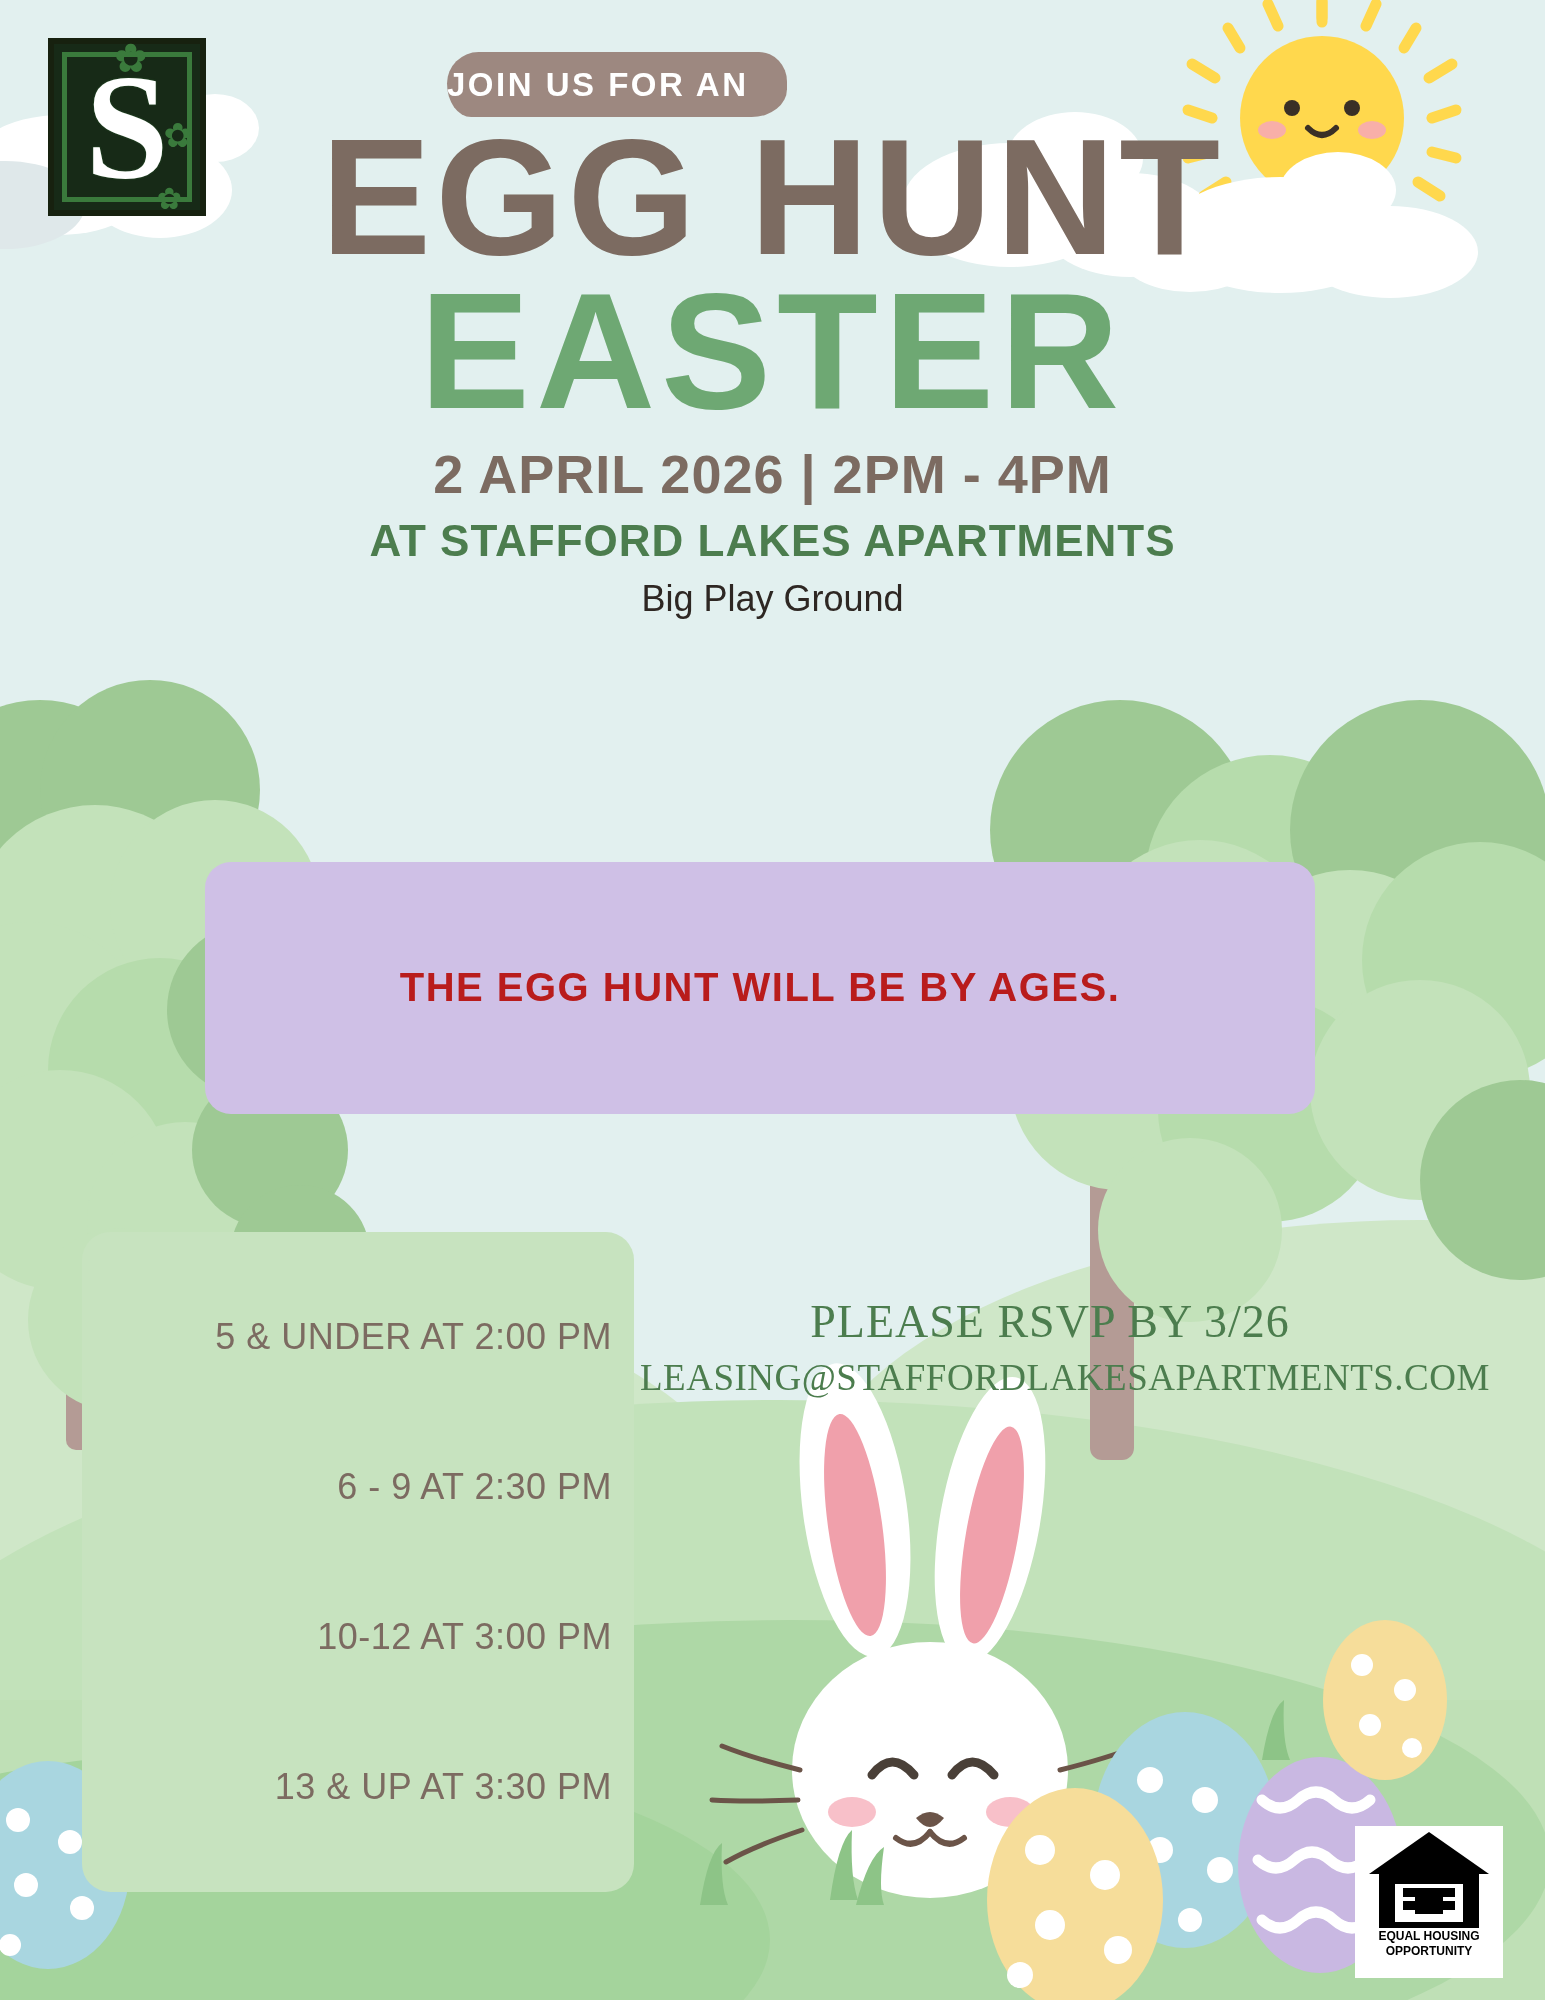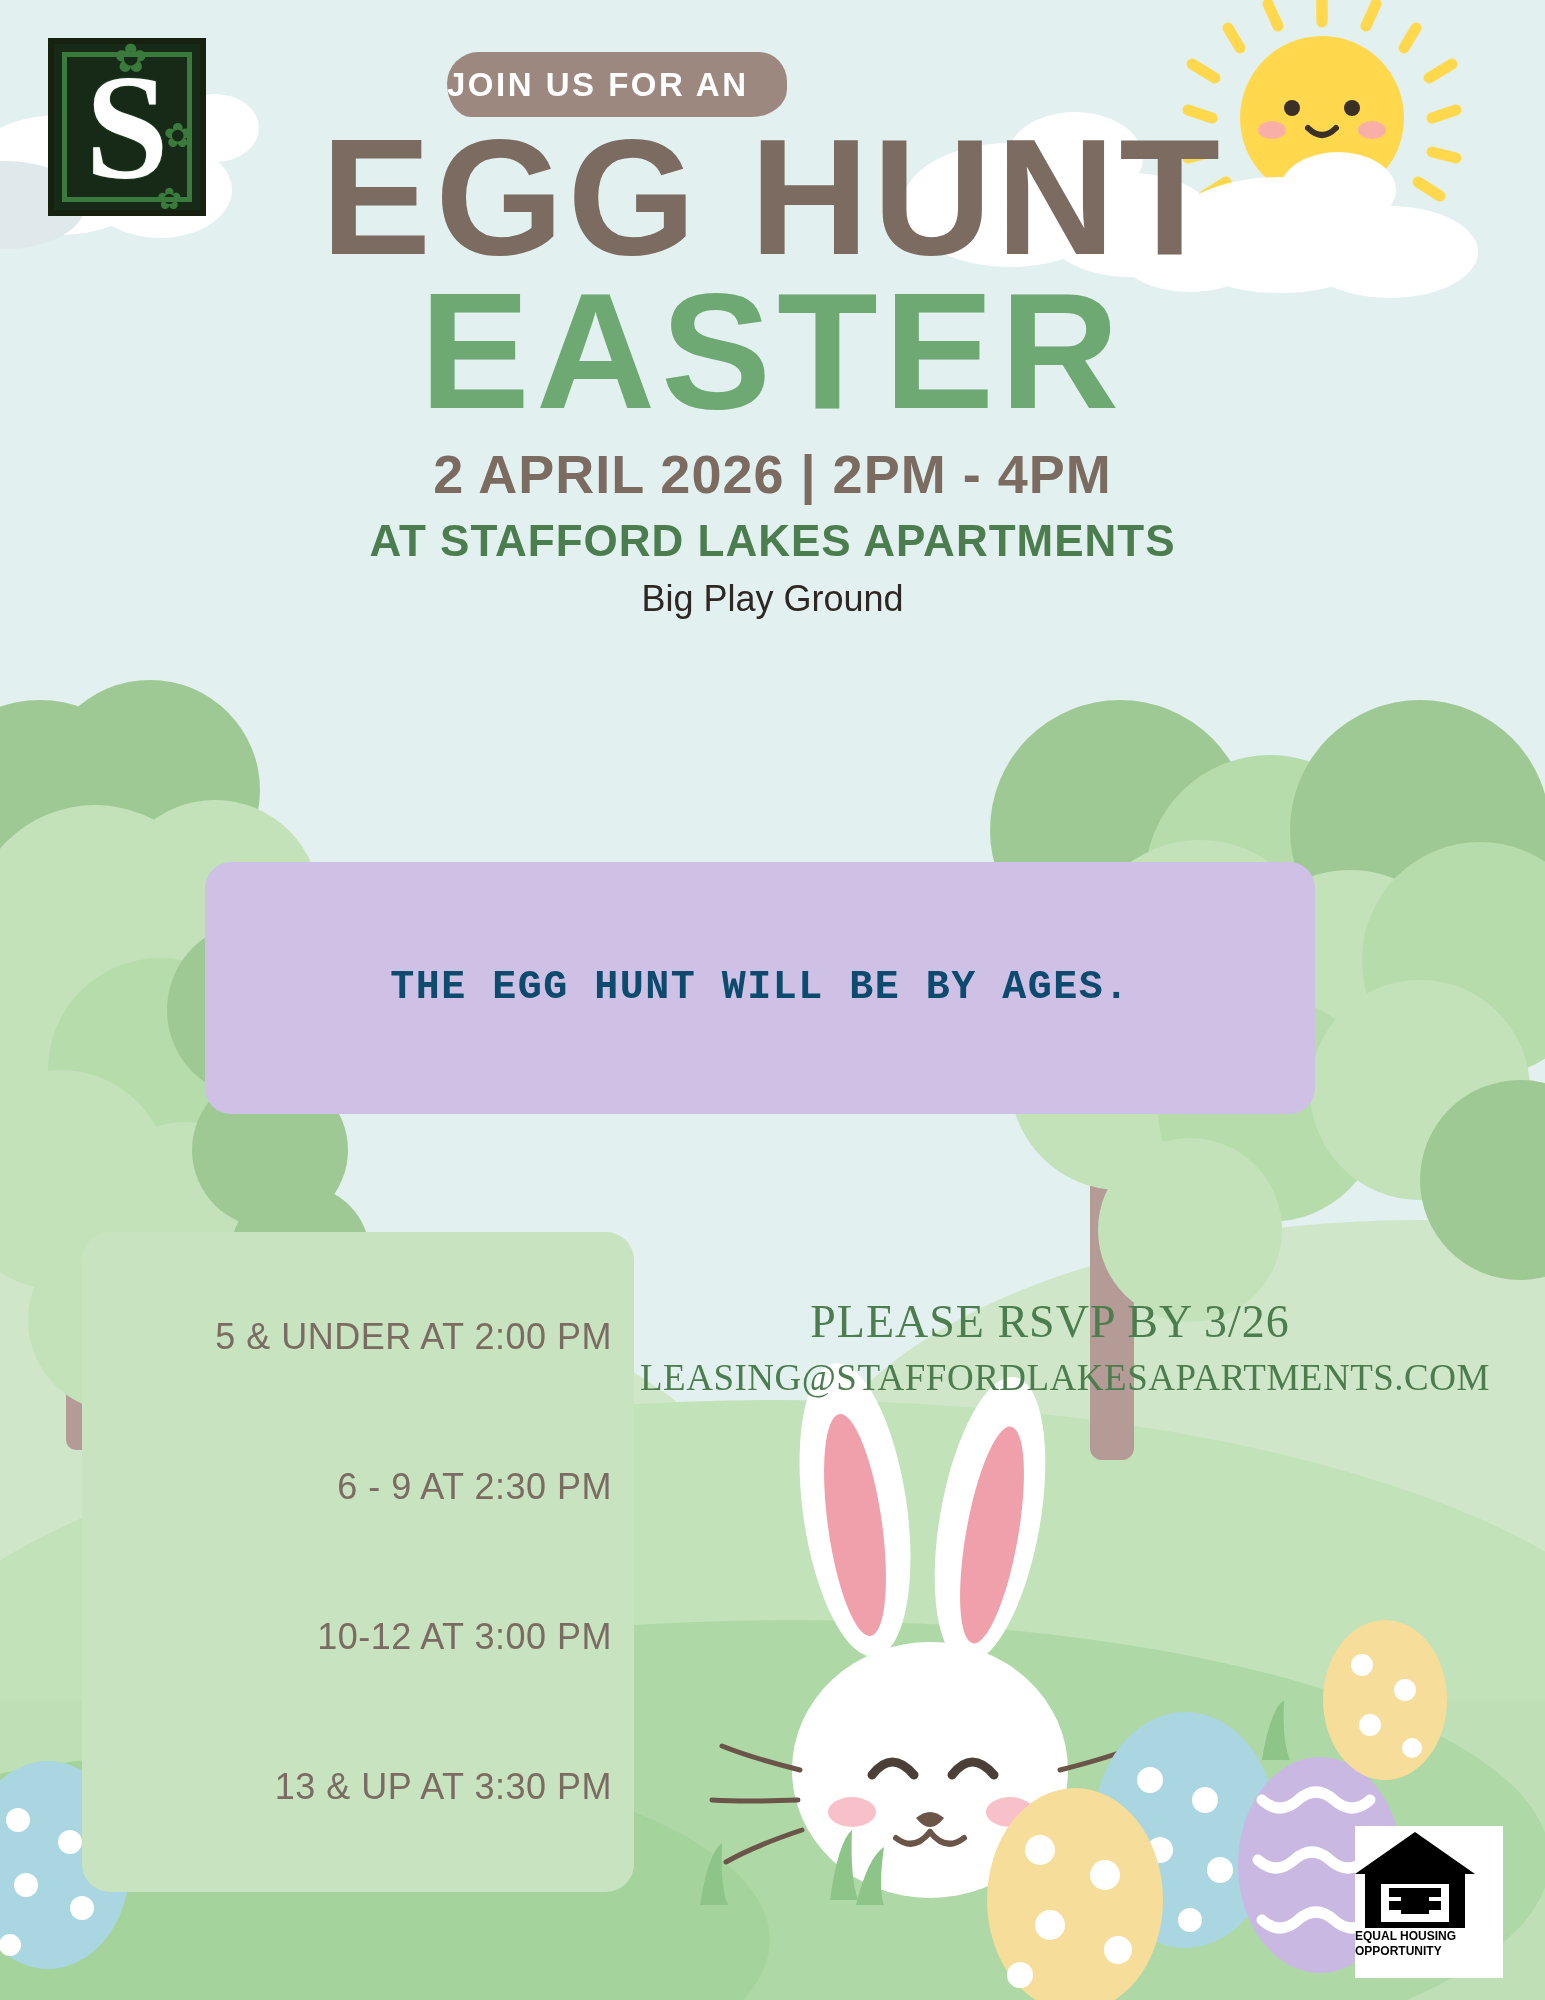--- a/index.html
+++ b/index.html
@@ -72,21 +72,21 @@
   }
 
   
   #note-box {
     position:absolute; left:205px; top:862px; width:1110px; height:252px;
     background:#cfc0e6; border-radius:26px;
     display:flex; flex-direction:column; align-items:center; justify-content:center;
     z-index:30; padding:0 30px;
   }
   #note-box p {
-    color:#0c4a6e; font-family:Liberation Mono, monospace; font-weight:bold;
+    color:#b91c1c; font-family:Liberation Sans, sans-serif; font-weight:bold;
     font-size:40px; letter-spacing:1.5px; text-align:center; line-height:1.28;
   }
   #note-box p.second { margin-top:52px; }
 
   
   #schedule-box {
     position:absolute; left:82px; top:1232px; width:552px; height:660px;
     background:#c7e3bf; border-radius:28px;
     z-index:30; padding:30px 22px;
     display:flex; flex-direction:column; justify-content:space-around;
@@ -105,21 +105,21 @@
   }
   #rsvp-email {
     margin-top:8px; font-family:"Liberation Serif", serif; font-size:37px; color:#4c7d4e;
     letter-spacing:0.5px;
   }
 
   
   #eho {
     position:absolute; right:42px; bottom:22px; width:148px; height:152px;
     background:#ffffff; z-index:45;
-    display:flex; flex-direction:column; align-items:flex-start; justify-content:flex-start;
+    display:flex; flex-direction:column; align-items:center; justify-content:flex-start;
     padding-top:6px;
   }
   #eho .glyph { position:relative; width:120px; height:96px; }
   #eho .roof {
     position:absolute; left:0; top:0; width:0; height:0;
     border-left:60px solid transparent; border-right:60px solid transparent;
     border-bottom:42px solid #000;
   }
   #eho .body {
     position:absolute; left:10px; top:40px; width:100px; height:56px; background:#000;

